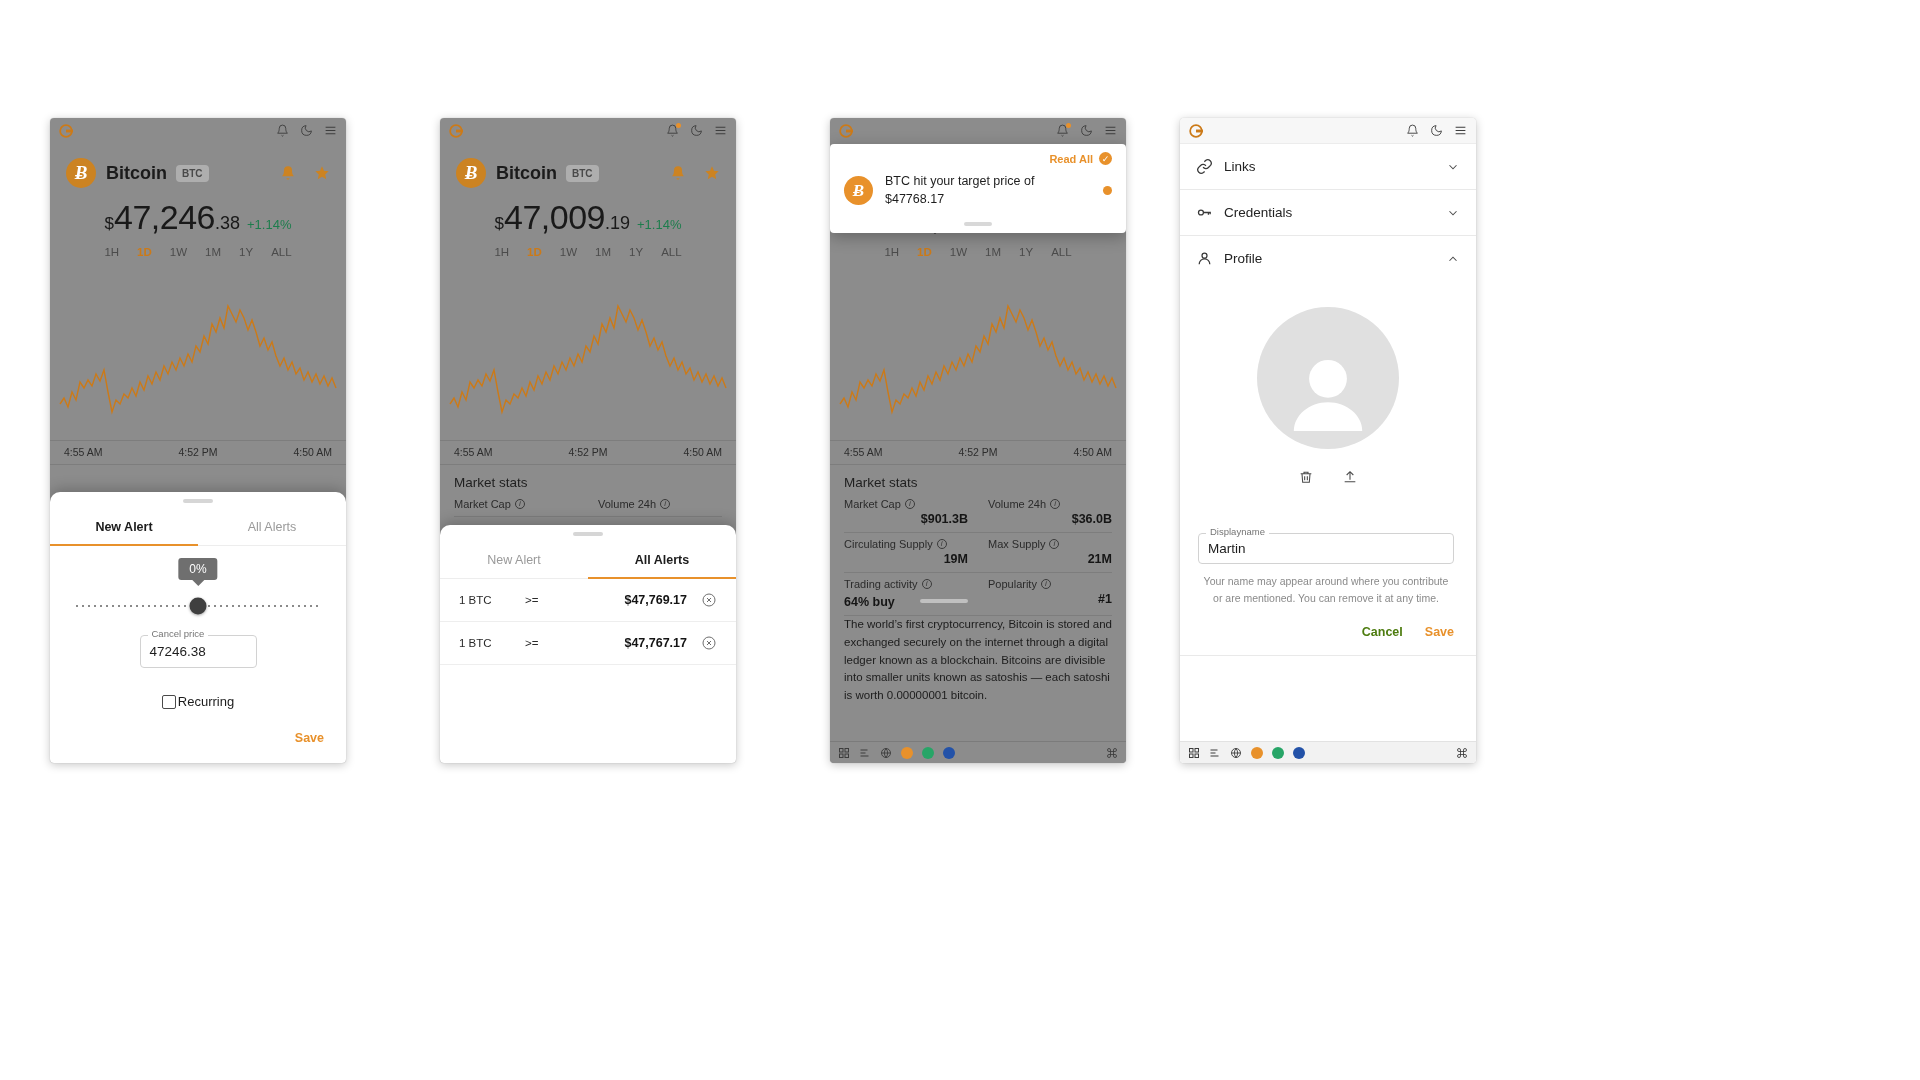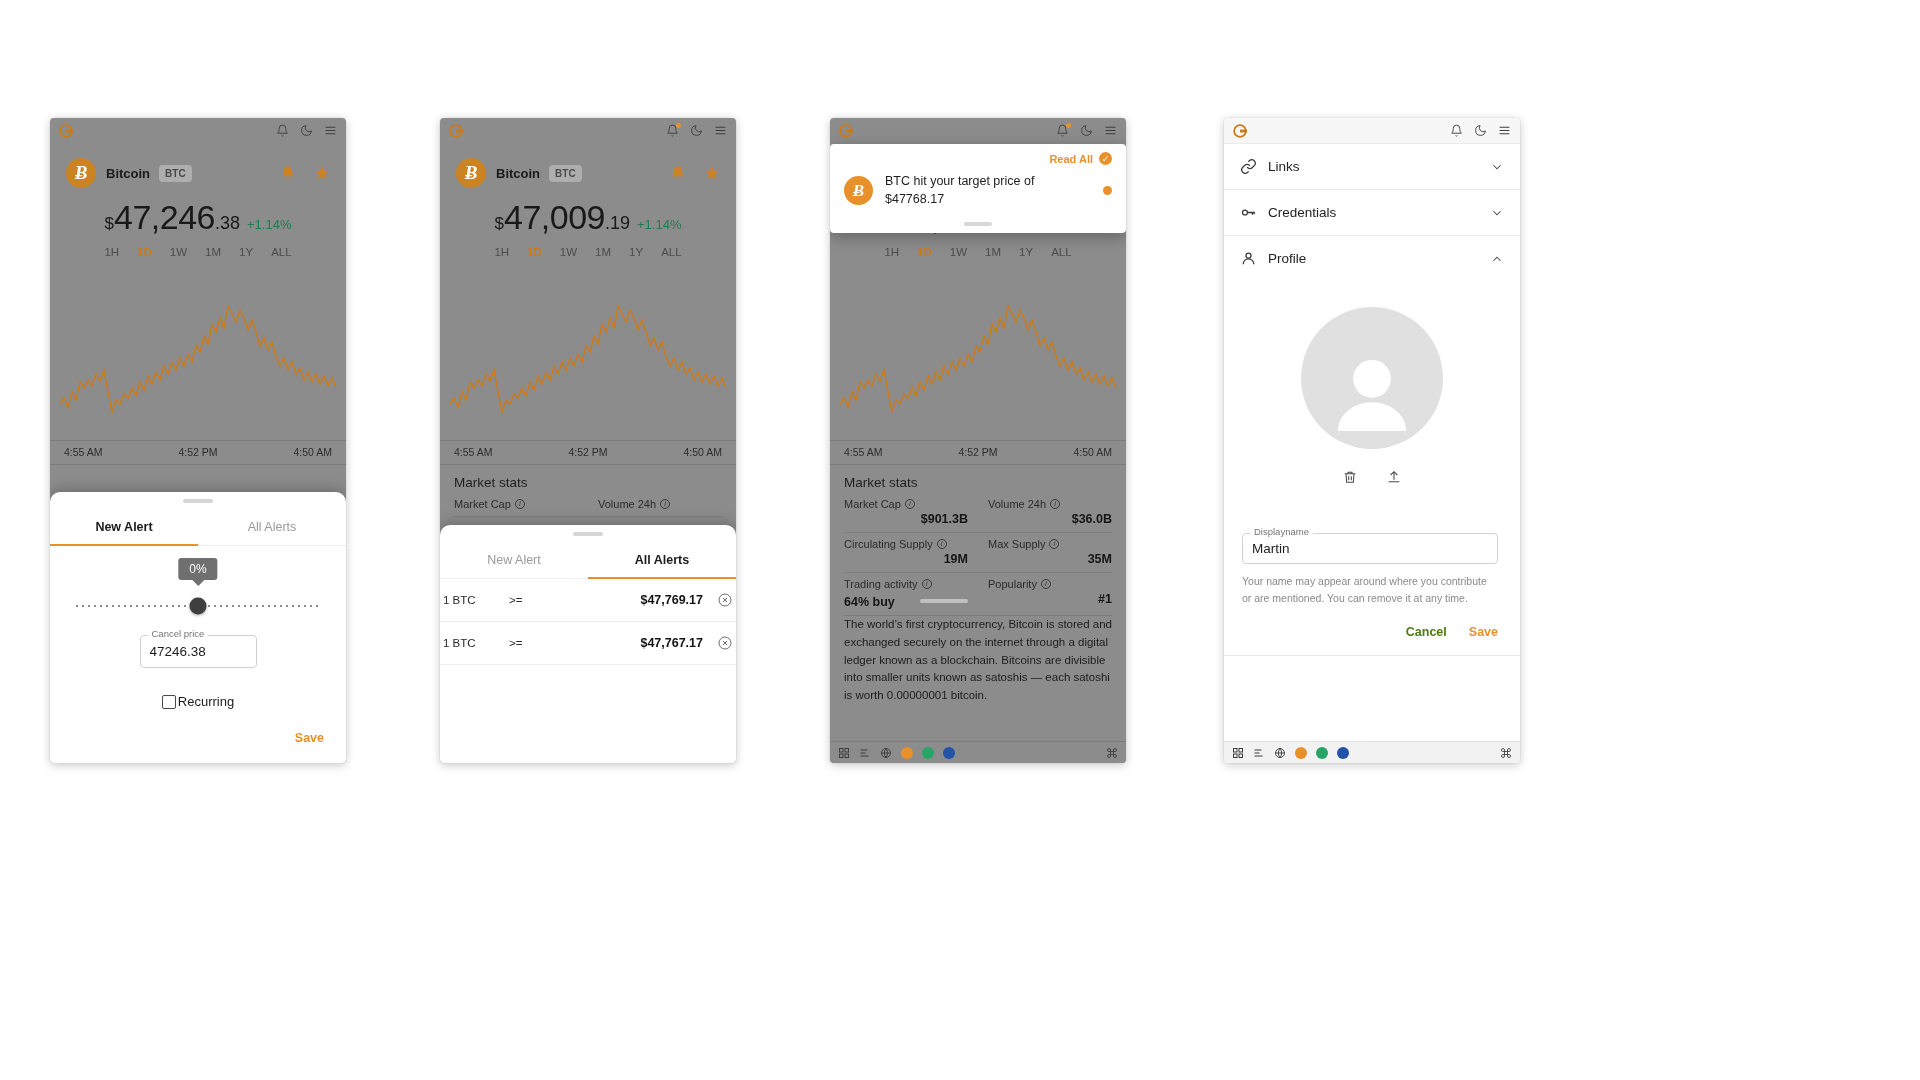--- a/index.html
+++ b/index.html
@@ -15,21 +15,21 @@
     position: absolute;
     width: 296px; height: 645px;
     background: #ffffff;
     border-radius: 4px;
     overflow: hidden;
     box-shadow: 0 2px 10px rgba(0,0,0,0.22), 0 0 1px rgba(0,0,0,0.3);
   }
   #phone1 { left: 50px;   top: 118px; }
   #phone2 { left: 440px;  top: 118px; }
   #phone3 { left: 830px;  top: 118px; }
-  #phone4 { left: 1224px; top: 118px; }
+  #phone4 { left: 1180px; top: 118px; text-align: center; }
 
   
   .appbar {
     height: 26px; display: flex; align-items: center;
     padding: 0 9px; background: #f7f7f7;
     border-bottom: 1px solid #ececec;
     position: relative; z-index: 5;
   }
   .appbar.dim { background: #8c8c8c; border-bottom-color: #8c8c8c; }
   .logo { width: 14px; height: 14px; }
@@ -45,21 +45,21 @@
   .screen { position: relative; height: 619px; background: #ffffff; }
   .dimmed { background: #8c8c8c; height: 100%; position: relative; }
 
   .coin-head { display: flex; align-items: center; padding: 14px 16px 4px 16px; }
   .coin-logo {
     width: 30px; height: 30px; border-radius: 50%;
     background: #CC8322; display: flex; align-items: center; justify-content: center;
     color: #fff; font-size: 19px; font-weight: bold; font-style: italic;
     font-family: "Liberation Serif", serif;
   }
-  .coin-name { font-size: 13px; font-weight: 600; color: #1b1b1b; margin-left: 10px; }
+  .coin-name { font-size: 18px; font-weight: 600; color: #1b1b1b; margin-left: 10px; }
   .coin-ticker {
     margin-left: 9px; font-size: 10px; color: #4a4a4a; font-weight: 600;
     background: rgba(255,255,255,0.30); padding: 3px 6px; border-radius: 4px;
   }
   .coin-head-actions { margin-left: auto; display: flex; gap: 18px; align-items: center; }
   .hi { width: 16px; height: 16px; color: #CC8322; }
   .hi svg { width: 100%; height: 100%; display: block; }
 
   .price-row {
     display: flex; align-items: baseline; justify-content: center;
@@ -157,21 +157,21 @@
 
   .check-row { display: flex; align-items: center; justify-content: center; gap: 2px; margin-top: 26px; }
   .cbox { width: 14px; height: 14px; border: 1.6px solid #4a4a4a; border-radius: 2px; }
   .check-lab { font-size: 13px; color: #1c1c1c; }
 
   .save-row { display: flex; justify-content: flex-end; padding: 22px 22px 18px 22px; }
   .link-btn { font-size: 12.5px; color: #E8912B; font-weight: 600; }
   .link-btn.muted { color: #4d7c0f; font-weight: 700; margin-right: 22px; }
 
   .alert-row {
-    display: flex; align-items: center; padding: 13px 3px;
+    display: flex; align-items: center; padding: 13px 19px;
     border-bottom: 1px solid #eeeeee;
   }
   .ar-a { font-size: 11.5px; color: #2a2a2a; width: 66px; }
   .ar-op { font-size: 11.5px; color: #2a2a2a; width: 56px; }
   .ar-p { font-size: 12.5px; color: #141414; font-weight: 700; margin-left: auto; }
   .ar-x { width: 16px; height: 16px; margin-left: 14px; color: #6e6e6e; }
   .ar-x svg { width: 100%; height: 100%; display: block; }
 
   
   .toast {
@@ -581,21 +581,21 @@
                 <span>Circulating Supply</span>
                 <span class="info-i">i</span>
               </div>
             <div class="stat-v">19M</div>
           </div>
           <div class="stat">
             <div class="stat-l">
                 <span>Max Supply</span>
                 <span class="info-i">i</span>
               </div>
-            <div class="stat-v">35M</div>
+            <div class="stat-v">21M</div>
           </div>
           <div class="stat">
             <div class="stat-l">
                 <span>Trading activity</span>
                 <span class="info-i">i</span>
               </div>
             <div class="bar-wrap">
               <span class="stat-v left">64% buy</span>
               <span class="bar-track"><span class="bar-fill"></span></span>
             </div>

